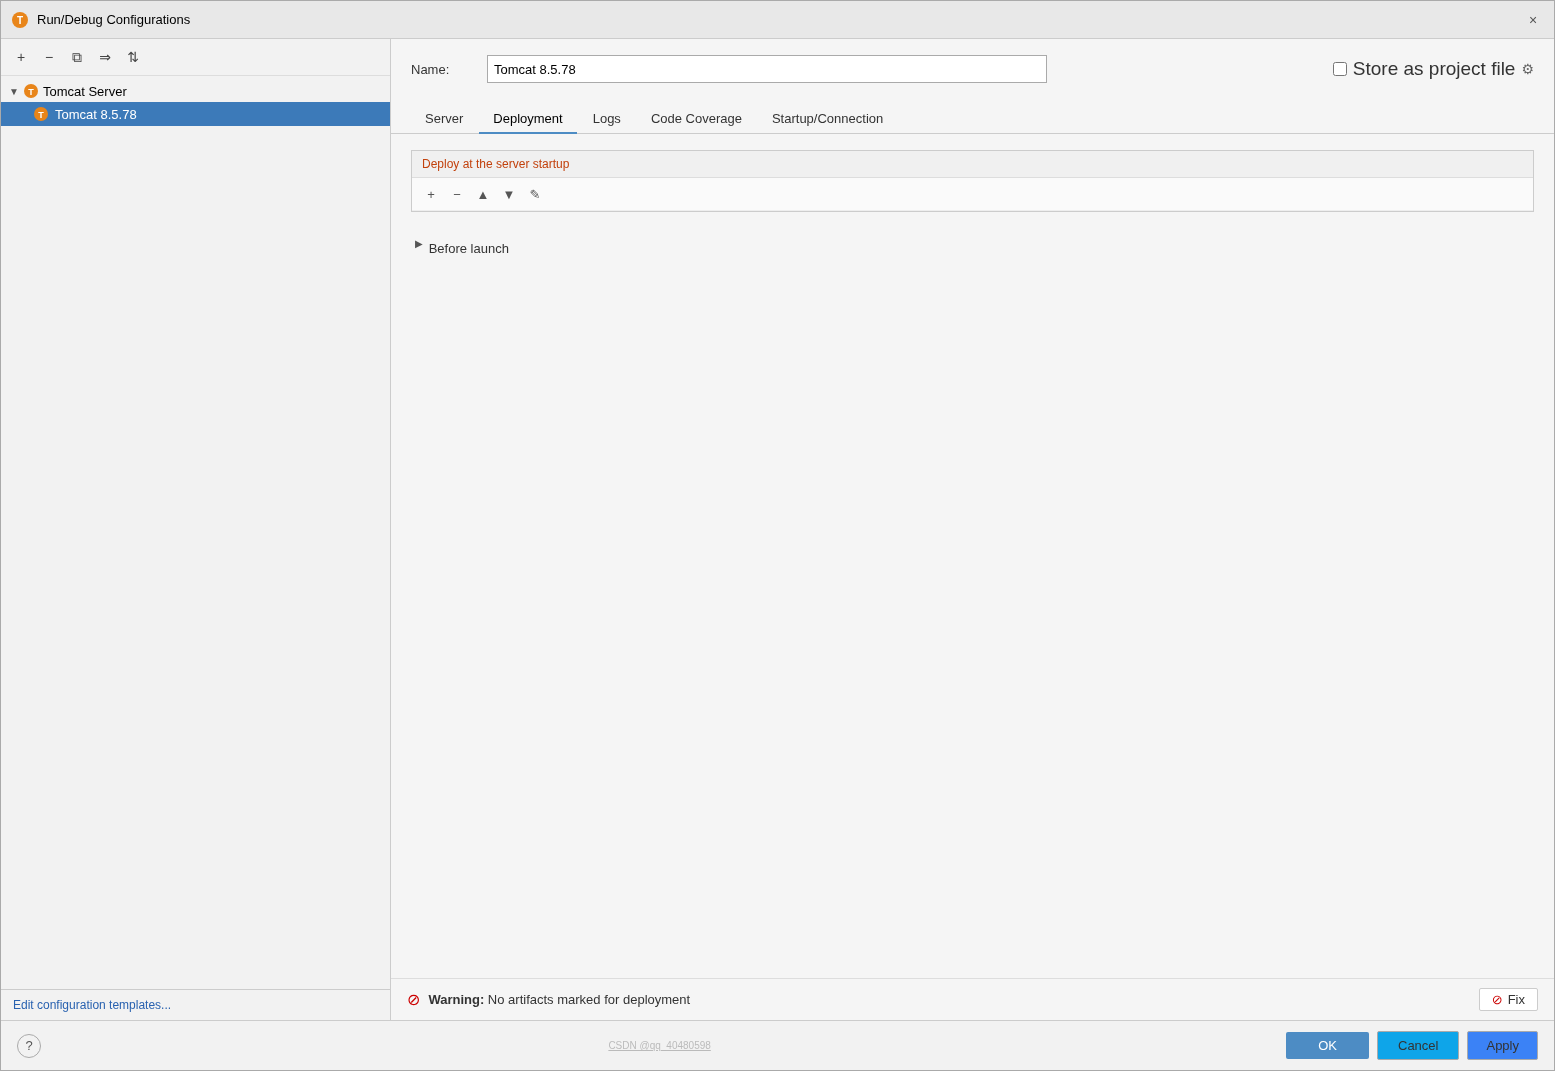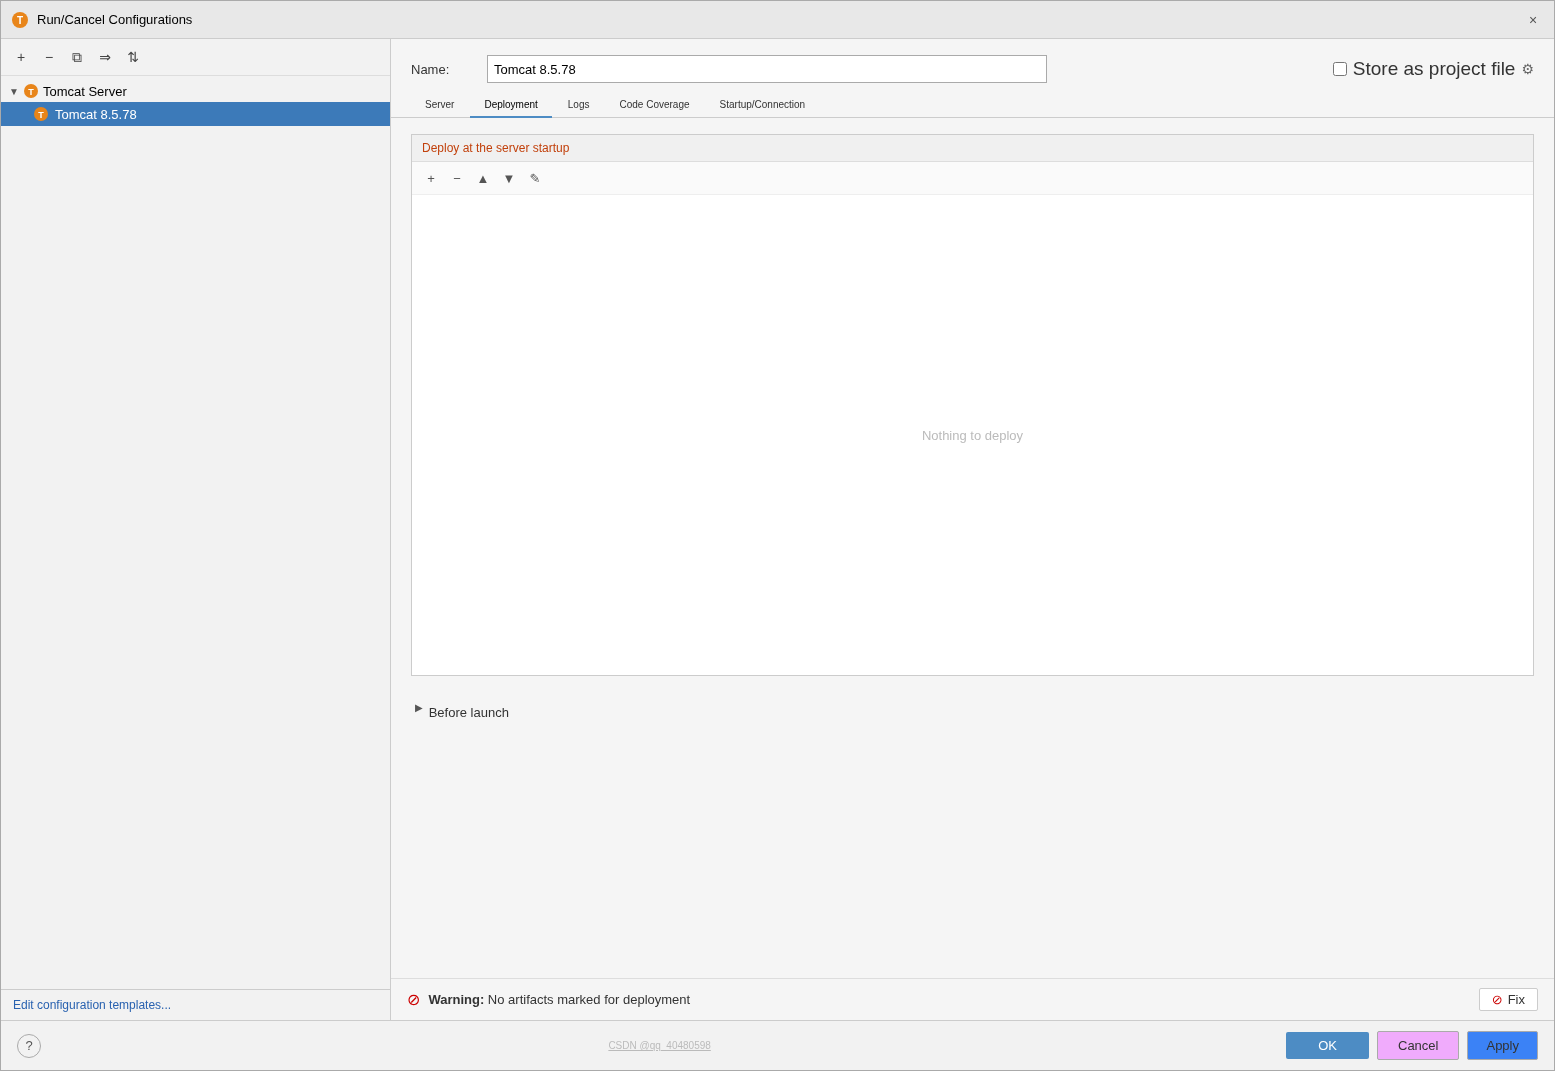--- a/index.html
+++ b/index.html
@@ -189,25 +189,26 @@
     
     .tabs-row {
       display: flex;
       align-items: flex-end;
       padding: 0 20px;
       border-bottom: 1px solid #ccc;
       gap: 2px;
     }
     .tab {
       padding: 6px 14px;
-      font-size: 10px;
+      font-size: 13px;
       color: #333;
       cursor: pointer;
       border-bottom: 2px solid transparent;
       margin-bottom: -1px;
+      margin-top: 12px;
     }
     .tab.active {
       color: #000;
       border-bottom: 2px solid #4d8cc4;
       font-weight: 500;
     }
 
     
     .tab-content {
       flex: 1;
@@ -350,21 +351,21 @@
       padding: 6px 32px;
       background: #4d8cc4;
       color: #fff;
       border: none;
       cursor: pointer;
       font-size: 13px;
       border-radius: 2px;
     }
     .btn-cancel {
       padding: 6px 20px;
-      background: #f0abfc;
+      background: #0ea5e9;
       color: #333;
       border: 1px solid #aaa;
       cursor: pointer;
       font-size: 13px;
       border-radius: 2px;
     }
     .btn-apply {
       padding: 6px 18px;
       background: #3b82f6;
       color: #333;
@@ -387,21 +388,21 @@
 
 <div class="dialog">
 
   <div class="title-bar">
     <div class="title-bar-left">
 
       <svg class="title-icon" viewBox="0 0 18 18">
         <circle cx="9" cy="9" r="8" fill="#e8851a"></circle>
         <text x="9" y="13" text-anchor="middle" fill="#fff" font-size="10" font-weight="bold">T</text>
       </svg>
-      <span class="title-text">Run/Cancel Configurations</span>
+      <span class="title-text">Run/Debug Configurations</span>
     </div>
     <button class="close-btn">×</button>
   </div>
 
   <div class="main-content">
 
     <div class="left-panel">
       <div class="toolbar">
         <button class="toolbar-btn" title="Add">
           <span>+</span>
@@ -476,23 +477,20 @@
             <button class="deploy-toolbar-btn" title="Move Up">
               <span>▲</span>
             </button>
             <button class="deploy-toolbar-btn" title="Move Down">
               <span>▼</span>
             </button>
             <button class="deploy-toolbar-btn" title="Edit">
               <span>✎</span>
             </button>
           </div>
-          <div class="deploy-empty-area">
-            <span>Nothing to deploy</span>
-          </div>
         </div>
 
         <div class="before-launch-section">
           <span class="before-launch-chevron">▶</span>
           <span class="before-launch-label">Before launch</span>
         </div>
       </div>
 
       <div class="warning-bar">
         <span class="warning-icon">⊘</span>

